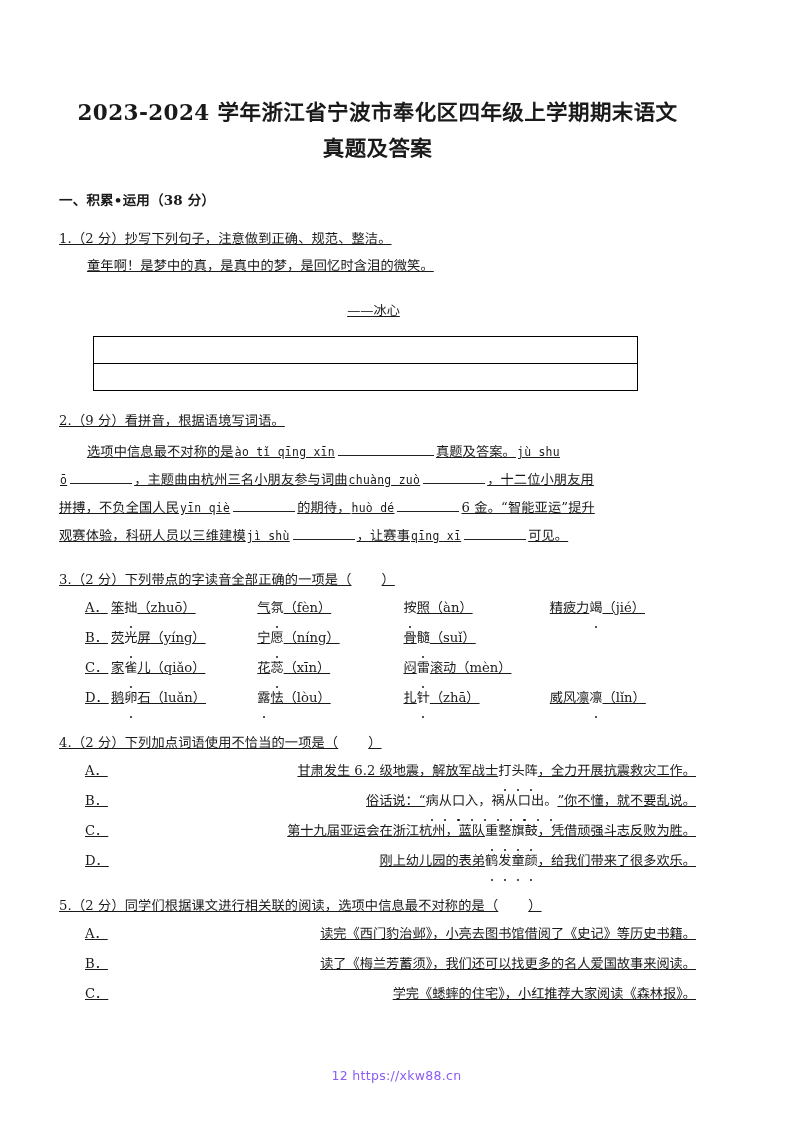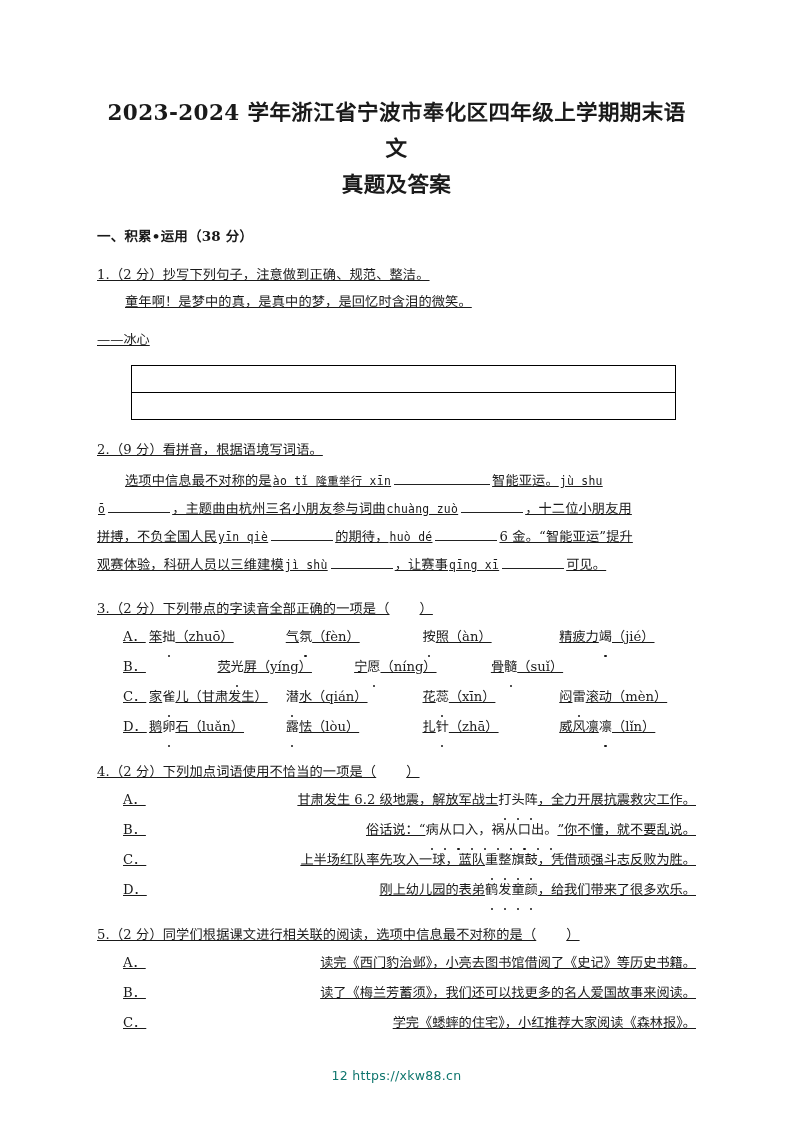--- a/index.html
+++ b/index.html
@@ -15,21 +15,21 @@
     font-family: "DejaVu Serif", "Liberation Serif", serif;
     color: #1a1a1a;
     overflow: hidden;
   }
   .page {
     position: absolute;
     left: 0; top: 0;
     width: 793px;
     height: 1122px;
     box-sizing: border-box;
-    padding: 95px 97px 0 97px;
+    padding: 95px 97px 0 59px;
     border-radius: 10px;
   }
 
   
   .doc-title {
     text-align: center;
     font-size: 21.5px;
     font-weight: bold;
     line-height: 36px;
     letter-spacing: 0.4px;
@@ -59,22 +59,22 @@
   .q-body {
     margin-top: 4px;
   }
   .q-line {
     line-height: 28px;
     letter-spacing: 0.15px;
   }
   .indent-2 { text-indent: 28px; }
 
   .attribution {
-    text-align: left;
-    margin-top: 10px;
+    text-align: center;
+    margin-top: 17px;
     padding-right: 8px;
     font-size: 13.2px;
   }
 
   
   .write-box {
     margin: 12px 0 0 34px;
     width: 543px;
     border: 1.4px solid #000;
     border-collapse: collapse;
@@ -110,21 +110,20 @@
     line-height: 30px;
     font-size: 13.2px;
   }
   .opt-label {
     width: 26px;
     flex: none;
   }
   .opt-cells {
     display: flex;
     flex: 1;
-    justify-content: center;
   }
   .opt-cell {
     width: 25%;
     box-sizing: border-box;
     padding-right: 6px;
     white-space: nowrap;
   }
   .opt-plain {
     padding-left: 26px;
     line-height: 30px;
@@ -156,21 +155,21 @@
   }
 
   
   .footer {
     position: absolute;
     left: 0;
     top: 1068px;
     width: 793px;
     text-align: center;
     font-size: 12.5px;
-    color: #0f766e;
+    color: #8b5cf6;
     font-family: "DejaVu Sans", "Liberation Sans", sans-serif;
     letter-spacing: 0.3px;
   }
 </style>
 </head>
 <body>
 
 <div class="page">
 
   <h1 class="doc-title">
@@ -186,21 +185,21 @@
     <div class="attribution">——冰心</div>
     <div class="write-box">
       <div class="wb-row"></div>
       <div class="wb-row"></div>
     </div>
   </div>
 
   <div class="question">
     <div class="q-stem">2.（9 分）看拼音，根据语境写词语。</div>
     <div class="q-body" id="q2-lines">
-        <div class="q-line indent-2"><span>选项中信息最不对称的是</span><span class="pinyin">ào tǐ  隆重举行 xīn</span><span class="blank blank-lg"></span><span>智能亚运。</span><span class="pinyin">jù  shu</span></div>
+        <div class="q-line indent-2"><span>选项中信息最不对称的是</span><span class="pinyin">ào tǐ  qīng xīn</span><span class="blank blank-lg"></span><span>真题及答案。</span><span class="pinyin">jù  shu</span></div>
         <div class="q-line"><span class="pinyin">ō</span><span class="blank blank-md"></span><span>，主题曲由杭州三名小朋友参与词曲</span><span class="pinyin">chuàng zuò</span><span class="blank blank-md"></span><span>，十二位小朋友用</span></div>
         <div class="q-line"><span>拼搏，不负全国人民</span><span class="pinyin">yīn qiè</span><span class="blank blank-md"></span><span>的期待，</span><span class="pinyin">huò dé</span><span class="blank blank-md"></span><span>6 金。“智能亚运”提升</span></div>
         <div class="q-line"><span>观赛体验，科研人员以三维建模</span><span class="pinyin">jì shù</span><span class="blank blank-md"></span><span>，让赛事</span><span class="pinyin">qīng xī</span><span class="blank blank-md"></span><span>可见。</span></div>
       </div>
   </div>
 
   <div class="question">
     <div class="q-stem">
       <span>3.（2 分）下列带点的字读音全部正确的一项是（</span><span class="paren-blank"></span><span>）</span>
     </div>
@@ -218,22 +217,21 @@
           <span class="opt-label">B．</span>
           <span class="opt-cells">
             <span class="opt-cell"><span>荧</span><span class="dot">光</span><span>屏（yíng）</span></span>
             <span class="opt-cell"><span>宁</span><span class="dot">愿</span><span>（níng）</span></span>
             <span class="opt-cell"><span>骨</span><span class="dot">髓</span><span>（suǐ）</span></span>
           </span>
         </div>
         <div class="opt-row">
           <span class="opt-label">C．</span>
           <span class="opt-cells">
-            <span class="opt-cell"><span>家</span><span class="dot">雀</span><span>儿（甘肃发生）</span></span>
-            <span class="opt-cell"><span class="dot">潜</span><span>水（qián）</span></span>
+            <span class="opt-cell"><span>家</span><span class="dot">雀</span><span>儿（qiǎo）</span></span>
             <span class="opt-cell"><span>花</span><span class="dot">蕊</span><span>（xīn）</span></span>
             <span class="opt-cell"><span>闷</span><span class="dot">雷</span><span>滚动（mèn）</span></span>
           </span>
         </div>
         <div class="opt-row">
           <span class="opt-label">D．</span>
           <span class="opt-cells">
             <span class="opt-cell"><span>鹅</span><span class="dot">卵</span><span>石（luǎn）</span></span>
             <span class="opt-cell"><span class="dot">露</span><span>怯（lòu）</span></span>
             <span class="opt-cell"><span>扎</span><span class="dot">针</span><span>（zhā）</span></span>
@@ -251,21 +249,21 @@
         <div class="opt-plain">
           <span class="opt-label">A．</span>
           <span class="opt-text"><span>甘肃发生 6.2 级地震，解放军战士</span><span class="dot">打</span><span class="dot">头</span><span class="dot">阵</span><span>，全力开展抗震救灾工作。</span></span>
         </div>
         <div class="opt-plain">
           <span class="opt-label">B．</span>
           <span class="opt-text"><span>俗话说：“</span><span class="dot">病</span><span class="dot">从</span><span class="dot">口</span><span class="dot">入</span><span class="dot">，</span><span class="dot">祸</span><span class="dot">从</span><span class="dot">口</span><span class="dot">出</span><span class="dot">。</span><span>”你不懂，就不要乱说。</span></span>
         </div>
         <div class="opt-plain">
           <span class="opt-label">C．</span>
-          <span class="opt-text"><span>上半场红队率先攻入一球，蓝队</span><span class="dot">重</span><span class="dot">整</span><span class="dot">旗</span><span class="dot">鼓</span><span>，凭借顽强斗志反败为胜。</span></span>
+          <span class="opt-text"><span>第十九届亚运会在浙江杭州，蓝队</span><span class="dot">重</span><span class="dot">整</span><span class="dot">旗</span><span class="dot">鼓</span><span>，凭借顽强斗志反败为胜。</span></span>
         </div>
         <div class="opt-plain">
           <span class="opt-label">D．</span>
           <span class="opt-text"><span>刚上幼儿园的表弟</span><span class="dot">鹤</span><span class="dot">发</span><span class="dot">童</span><span class="dot">颜</span><span>，给我们带来了很多欢乐。</span></span>
         </div>
       </div>
   </div>
 
   <div class="question">
     <div class="q-stem">

